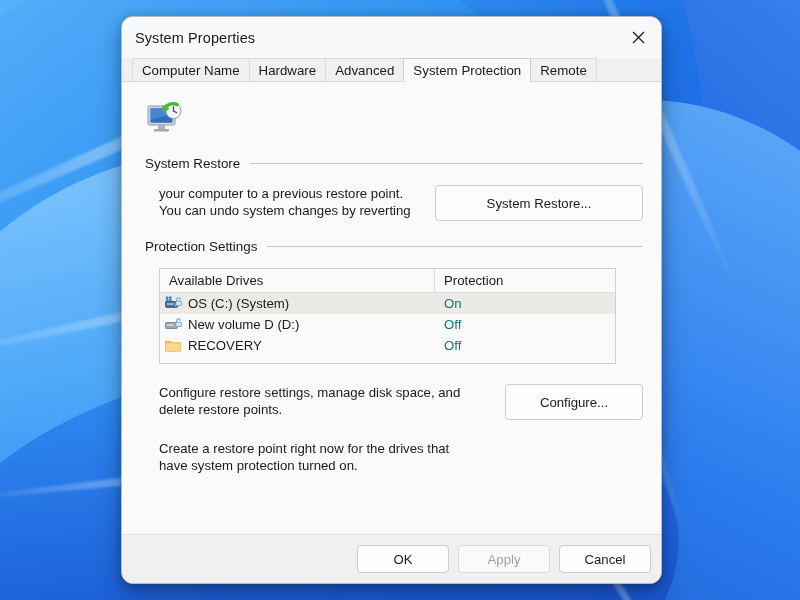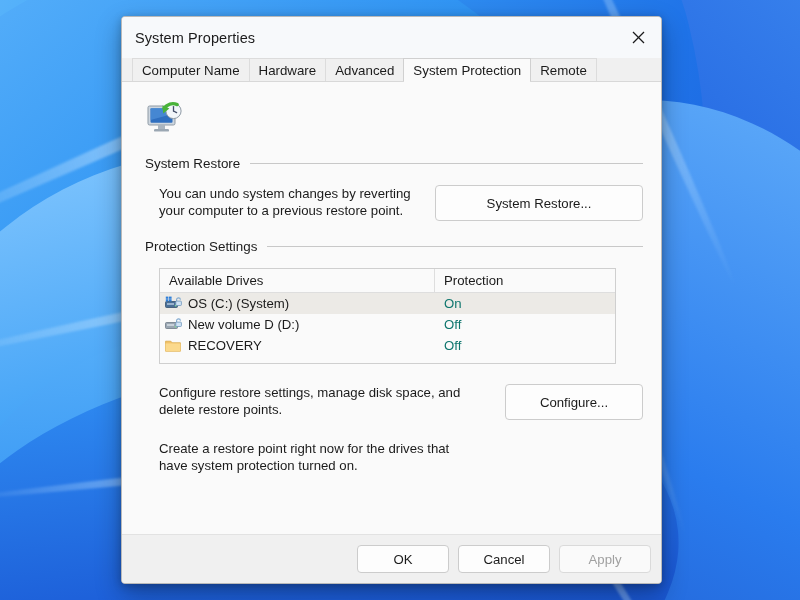--- a/index.html
+++ b/index.html
@@ -100,21 +100,21 @@
   }
 
   
   #dialog {
     position: absolute;
     left: 121px;
     top: 16px;
     width: 541px;
     height: 568px;
     background: #f3f3f3;
-    border-radius: 4px;
+    border-radius: 12px;
     border: 1px solid #b9b9b9;
     box-shadow: 0 10px 26px rgba(0,0,0,.30), 0 2px 8px rgba(0,0,0,.22);
     overflow: hidden;
     display: flex;
     flex-direction: column;
   }
 
   
   #titlebar {
     height: 41px;
@@ -391,22 +391,22 @@
         </div>
       </div>
 
       <div class="group">
         <div class="group-head">
           <span class="group-title">System Restore</span>
           <span class="group-rule"></span>
         </div>
         <div class="row">
           <div class="row-text">
+            <div>your computer to a previous restore point.</div>
             <div>You can undo system changes by reverting</div>
-            <div>your computer to a previous restore point.</div>
           </div>
           <button class="btn" id="btn-system-restore">System Restore...</button>
         </div>
       </div>
 
       <div class="group">
         <div class="group-head">
           <span class="group-title">Protection Settings</span>
           <span class="group-rule"></span>
         </div>
@@ -483,17 +483,17 @@
           <div class="row-text">
             <div>Create a restore point right now for the drives that</div>
             <div>have system protection turned on.</div>
           </div>
         </div>
       </div>
     </div>
 
     <div id="footer">
       <button class="btn footer-btn">OK</button>
+      <button class="btn footer-btn disabled">Apply</button>
       <button class="btn footer-btn">Cancel</button>
-      <button class="btn footer-btn disabled">Apply</button>
     </div>
   </div>
 </div>
 
 </body></html>

